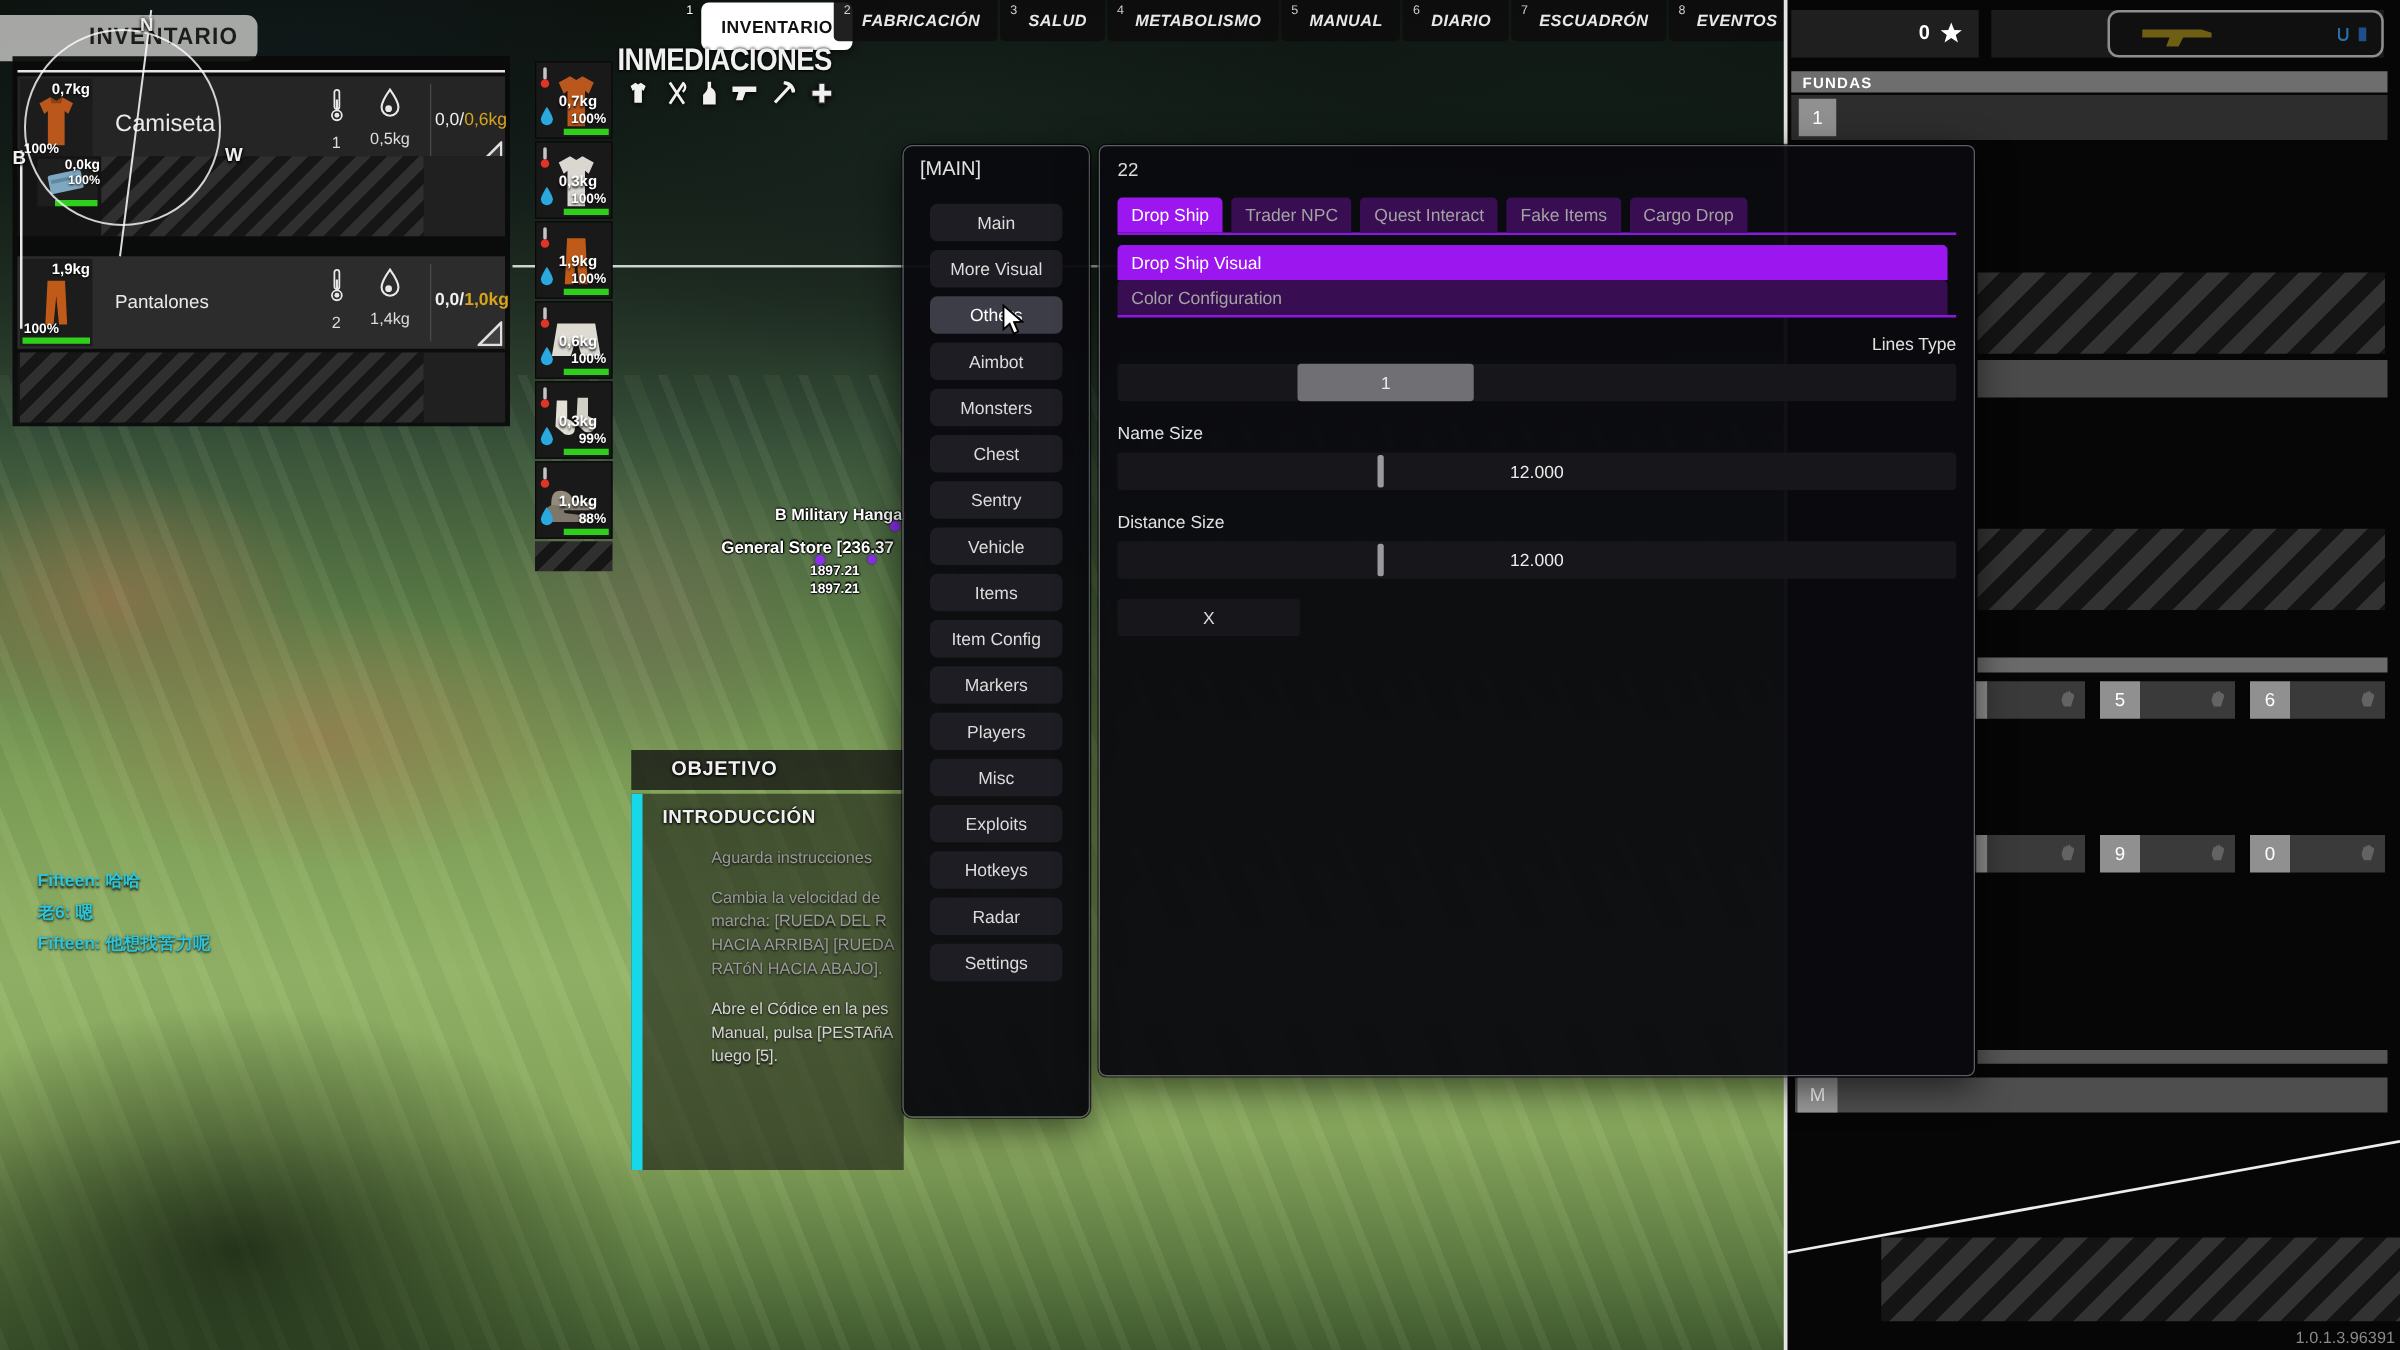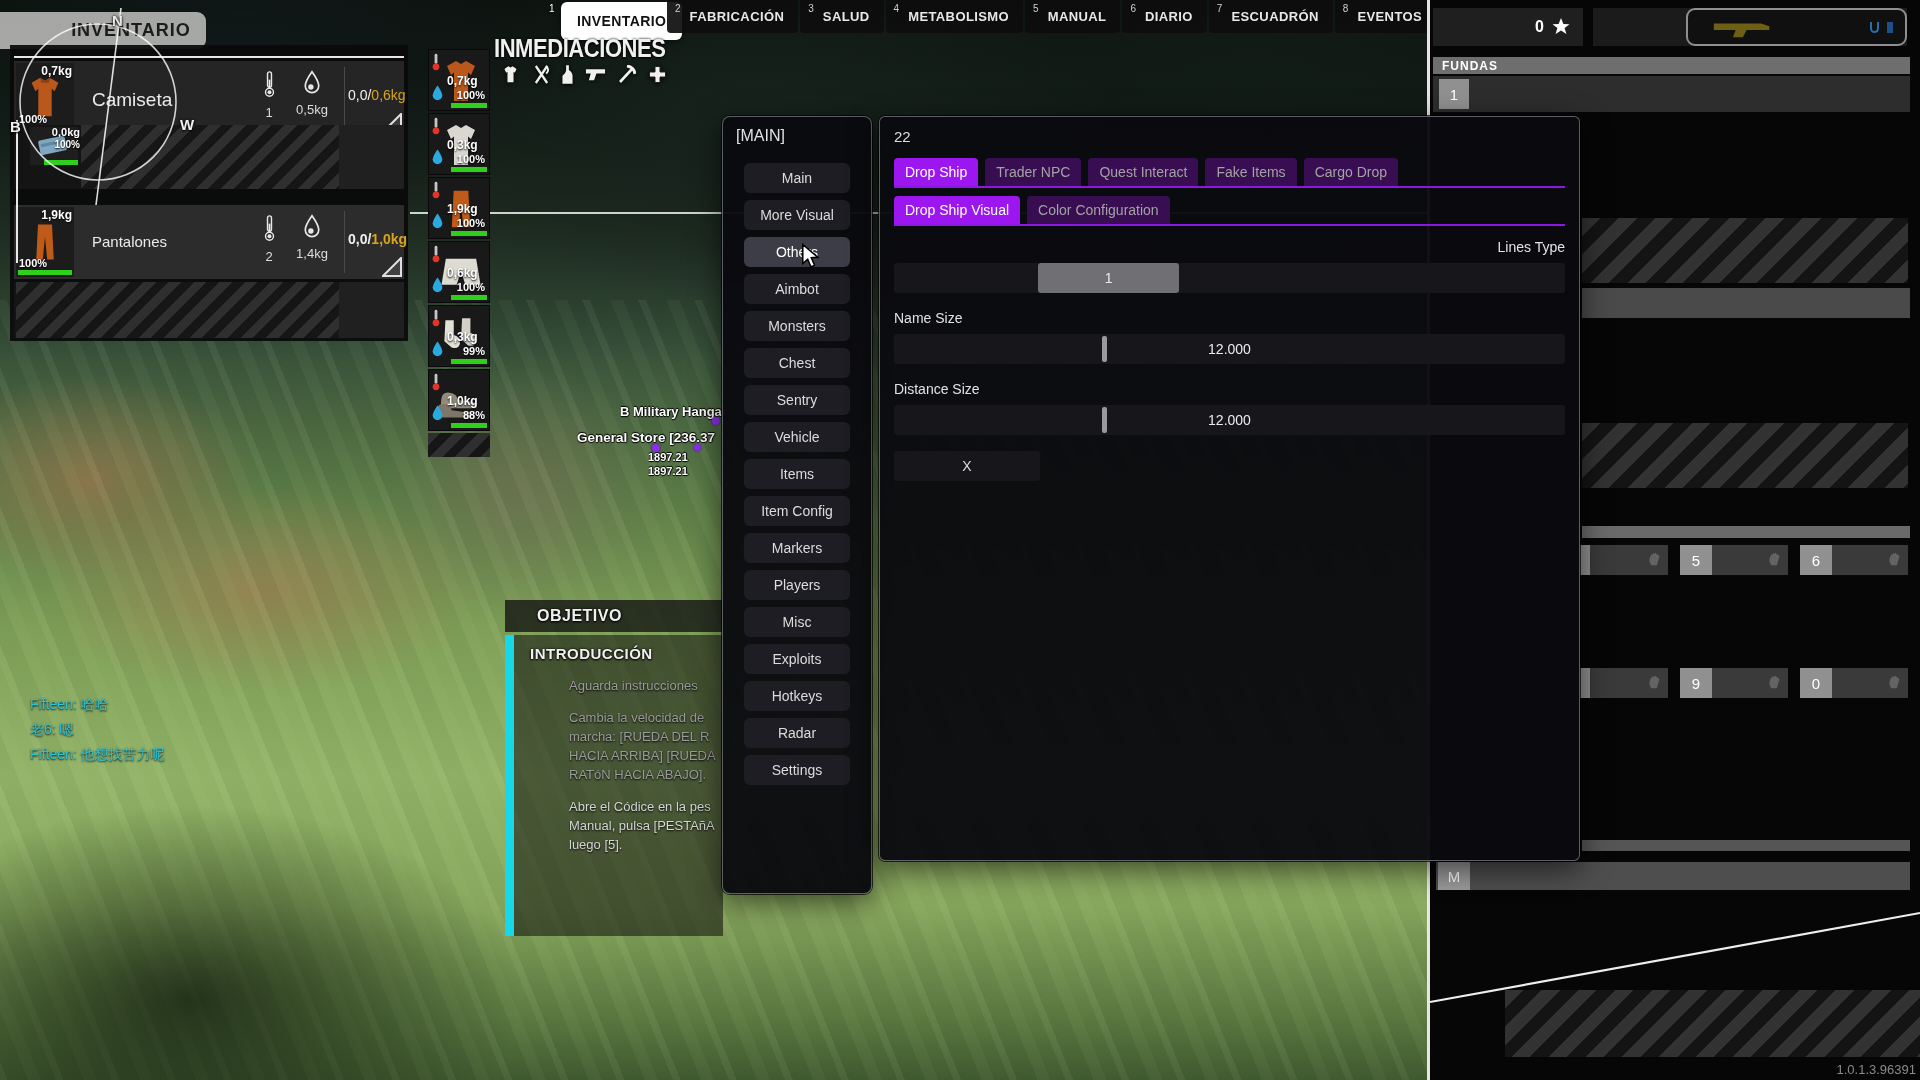--- a/index.html
+++ b/index.html
@@ -17,34 +17,34 @@
   .tabline { height:2px; background:#8a18e0; }
   .cb { width:24px; height:24px; background:#fff; border-radius:5px; }
   .cbl { color:#f2f2f2; font-size:15px; margin:0 22px 0 11px; }
   .sl-label { color:#e2e2e2; font-size:14px; }
   .sbar { height:30px; background:#17171b; border-radius:3px; position:relative; color:#ececec; font-size:14px; }
   .seg { position:absolute; left:21.5%; width:21%; top:0; bottom:0; background:#6f6f74; border-radius:3px; display:flex; align-items:center; justify-content:center; }
   .handle { position:absolute; width:5px; top:2px; bottom:2px; background:#9a9a9e; border-radius:2px; left:31%; }
   .sval { position:absolute; inset:0; display:flex; align-items:center; justify-content:center; }
   .navtab { height:33px; background:rgba(13,13,13,0.92); border-radius:0 0 4px 4px; margin-right:2px; display:flex; padding:3px 14px 0 8px; color:#e8e8e8; }
   .navnum { font-size:10px; color:#cfcfcf; margin-right:9px; }
-  .navlab { font-size:13px; font-weight:bold; letter-spacing:.4px; margin-top:6px; }
+  .navlab { font-size:13px; font-weight:bold; letter-spacing:.4px; margin-top:6px;font-style:italic; }
   .slotbadge { background:#909090; color:#fff; font-size:15px; display:flex; align-items:center; justify-content:center; }
   .slotbar { background:#3a3a3a; position:relative; }
   .handico { position:absolute; right:6px; top:7px; }
   .etile { position:relative; width:62px; height:62px; background:#191919; border:1px solid #090909; margin-bottom:2px; }
   .ew { position:absolute; left:18px; top:24px; font-size:12px; font-weight:bold; color:#fff; text-shadow:0 1px 2px #000; }
   .ep { position:absolute; right:4px; bottom:9px; font-size:11px; font-weight:bold; color:#fff; text-shadow:0 1px 2px #000; }
   .edura { position:absolute; right:2px; bottom:2px; height:5px; background:#2fd01c; }
   .invrow { position:absolute; left:4px; width:390px; background:#252525; }
   .rw { font-size:12px; font-weight:bold; color:#fff; text-shadow:0 1px 2px #000; }
   .espt { position:absolute; color:#fff; font-weight:bold; text-shadow:0 1px 1px #000,0 -1px 1px #000,1px 0 1px #000; white-space:nowrap; }
   .espdot { position:absolute; border-radius:50%; background:#8b2fe8; box-shadow:0 0 2px #40108a; }
   .step { white-space:pre; overflow:hidden; font-size:13px; line-height:19px; color:#9b9b9b; margin-bottom:13px; text-shadow:0 1px 2px #000; }
-  .chatline { font-size:14px; font-weight:normal; color:#2fc3d8; text-shadow:0 1px 2px #000; margin-bottom:7px; }
+  .chatline { font-size:14px; font-weight:bold; color:#2fc3d8; text-shadow:0 1px 2px #000; margin-bottom:7px; }
 </style>
 </head>
 <body>
 
 <div class="abs" style="left:0;top:0;width:1920px;height:1080px;
   background:linear-gradient(180deg,#141d18 0%,#1d2a22 12%,#27382a 22%,#37503a 32%,#5a7a46 45%,#7fa058 58%,#93b468 72%,#88a75d 84%,#5d7a42 94%,#415a30 100%);"></div>
 <div class="abs" style="left:0;top:0;width:1920px;height:360px;
   background:radial-gradient(420px 240px at 240px 70px,#10181a 0%,transparent 70%),radial-gradient(500px 260px at 760px 120px,#17231d 0%,transparent 70%),radial-gradient(600px 300px at 1250px 90px,#121c16 0%,transparent 70%),linear-gradient(180deg,rgba(10,16,12,.8),transparent);"></div>
 <div class="abs" style="left:0;top:330px;width:760px;height:460px;
   background:radial-gradient(240px 150px at 90px 150px,rgba(146,117,78,.85) 0%,transparent 70%),radial-gradient(320px 150px at 260px 260px,rgba(158,126,82,.75) 0%,transparent 70%),radial-gradient(200px 180px at 520px 160px,rgba(120,112,88,.6) 0%,transparent 70%);"></div>
@@ -477,21 +477,21 @@
 
   <div style="display:flex;margin:13px 14px 0 14px;">
     <div class="tab active">Drop Ship</div>
     <div class="tab">Trader NPC</div>
     <div class="tab">Quest Interact</div>
     <div class="tab">Fake Items</div>
     <div class="tab">Cargo Drop</div>
   </div>
   <div class="tabline" style="margin:0 14px;"></div>
 
-  <div style="display:flex;margin:8px 14px 0 14px;">
+  <div style="display:flex;margin:8px 14px 0 14px;flex-direction:column;">
     <div class="tab active">Drop Ship Visual</div>
     <div class="tab">Color Configuration</div>
   </div>
   <div class="tabline" style="margin:0 14px;"></div>
 
 
   <div class="sl-label" style="margin:13px 14px 0 14px;text-align:right;">Lines Type</div>
   <div class="sbar" style="margin:8px 14px 0 14px;">
     <div class="seg">
         <span>1</span>

